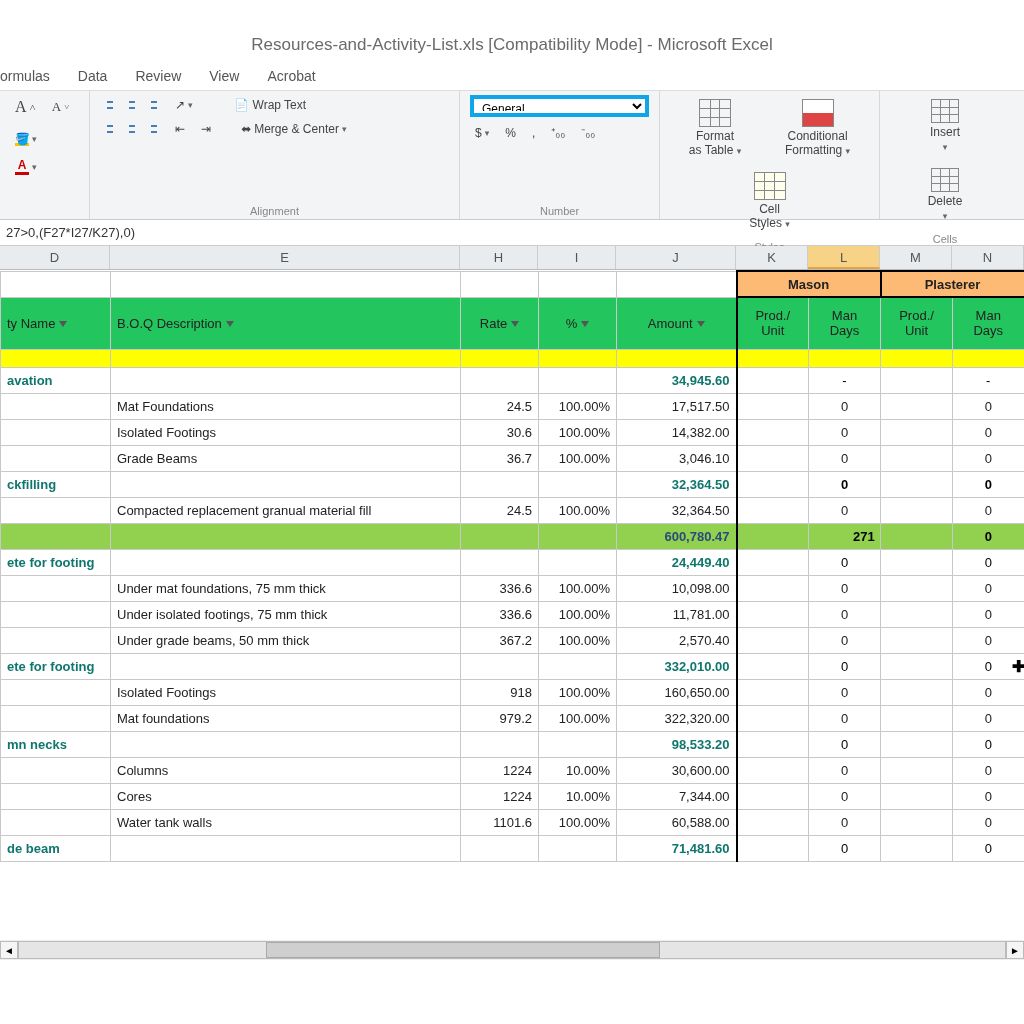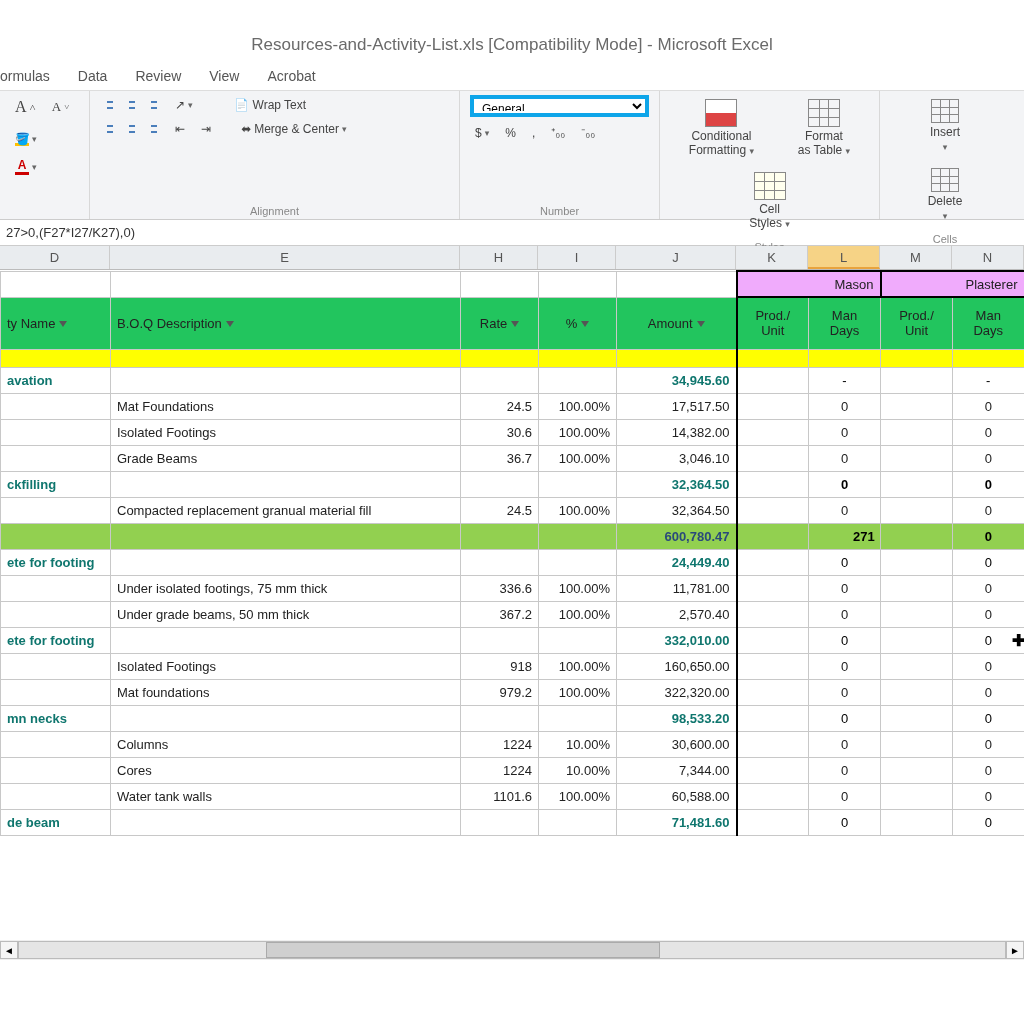--- a/index.html
+++ b/index.html
@@ -51,21 +51,21 @@
 .sheet .hdr td { background: #22c55e; font-weight: normal; height: 52px; vertical-align: middle; }
 .sheet .yellow td { background: #ffff00; height: 18px; }
 .sheet .green td { background: #92d050; font-weight: bold; color: #2a4a7a; }
 .sheet .green td.amt { text-align: right; }
 .sheet .green.orange td.amt { color: #c55a11; }
 .sheet .sub td { font-weight: bold; color: #0f766e; }
 .sheet .sub td.amt { text-align: right; }
 .sheet td.num { text-align: right; }
 .sheet td.ctr { text-align: center; }
 .sheet td.amt { text-align: right; }
-.grouphdr { background: #f0abfc; border: 2px solid #000 !important; text-align: right; font-weight: normal; font-size: 15px; height: 44px; }
+.grouphdr { background: #fdba74; border: 2px solid #000 !important; text-align: center; font-weight: bold; font-size: 15px; height: 44px; }
 .thick-left { border-left: 2px solid #000 !important; }
 .thick-right { border-right: 2px solid #000 !important; }
 .thick-top { border-top: 2px solid #000 !important; }
 .fill-handle { position: relative; }
 .fill-handle::after { content: "✚"; position: absolute; right: -2px; top: 50%; transform: translateY(-50%); font-size: 16px; font-weight: bold; color: #000; }
 
 
 .hscroll { position: absolute; bottom: 6px; left: 0; right: 0; height: 20px; background: #efefef; display: flex; align-items: center; }
 .hscroll .arrow { width: 18px; height: 18px; border: 1px solid #bbb; background: #f5f5f5; display: flex; align-items: center; justify-content: center; font-size: 10px; }
 .hscroll .track { flex: 1; height: 18px; border: 1px solid #bbb; background: #e5e5e5; position: relative; }
@@ -181,28 +181,28 @@
         <span class="rbtn">⁺₀₀</span>
         <span class="rbtn">⁻₀₀</span>
       </div>
     </div>
     <div class="ribbon-group-label">Number</div>
   </div>
 
   <div class="ribbon-group" style="width:220px;">
     <div class="ribbon-row" style="justify-content:space-around;">
       <div class="bigbtn">
+        <span class="icon-grid"></span>
+        <span class="lbl"><span style="white-space:pre-line;">Format
+as Table</span> <span class="dd">▾</span></span>
+      </div>
+      <div class="bigbtn">
         <span class="icon-cf"></span>
         <span class="lbl"><span style="white-space:pre-line;">Conditional
 Formatting</span> <span class="dd">▾</span></span>
-      </div>
-      <div class="bigbtn">
-        <span class="icon-grid"></span>
-        <span class="lbl"><span style="white-space:pre-line;">Format
-as Table</span> <span class="dd">▾</span></span>
       </div>
       <div class="bigbtn">
         <span class="icon-grid" style="background-color:#ffe;"></span>
         <span class="lbl"><span style="white-space:pre-line;margin-top:7px;">Cell
 Styles</span> <span class="dd">▾</span></span>
       </div>
     </div>
     <div class="ribbon-group-label">Styles</div>
   </div>
 
@@ -370,20 +370,31 @@
           <td></td>
           <td></td>
           <td class="amt">24,449.40</td>
           <td class="ctr thick-left"></td>
           <td class="ctr" style="color:#000;font-weight:normal;">0</td>
           <td class="ctr"></td>
           <td class="ctr thick-right" style="color:#000;font-weight:normal;">0</td>
         </tr>
         <tr>
           <td></td>
+          <td>Under mat foundations, 75 mm thick</td>
+          <td class="num">336.6</td>
+          <td class="num">100.00%</td>
+          <td class="amt">10,098.00</td>
+          <td class="ctr thick-left"></td>
+          <td class="ctr">0</td>
+          <td class="ctr"></td>
+          <td class="ctr thick-right">0</td>
+        </tr>
+        <tr>
+          <td></td>
           <td>Under isolated footings, 75 mm thick</td>
           <td class="num">336.6</td>
           <td class="num">100.00%</td>
           <td class="amt">11,781.00</td>
           <td class="ctr thick-left"></td>
           <td class="ctr">0</td>
           <td class="ctr"></td>
           <td class="ctr thick-right">0</td>
         </tr>
         <tr>

